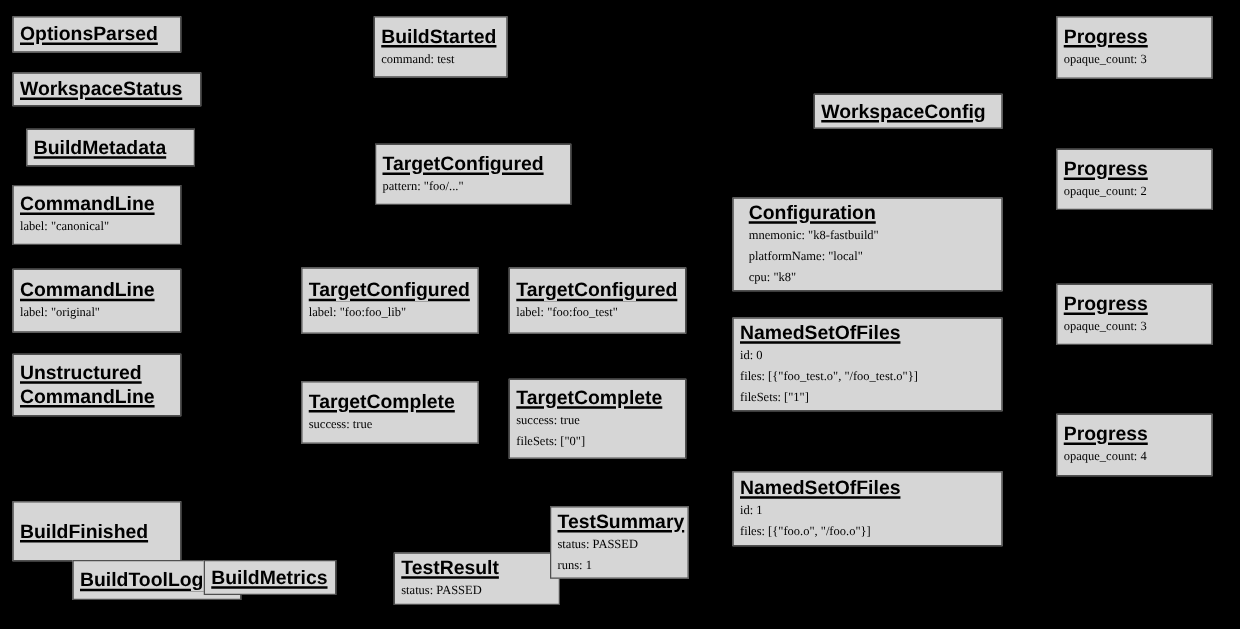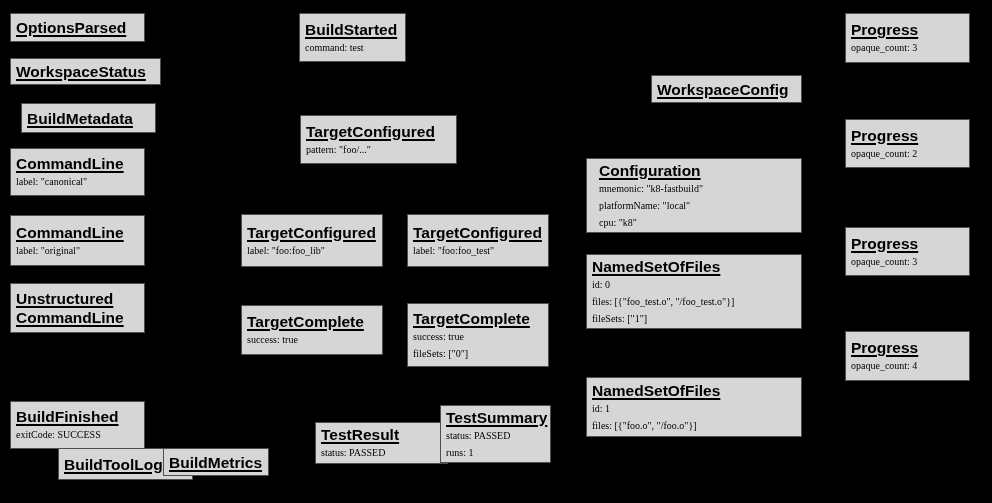--- a/index.html
+++ b/index.html
@@ -63,21 +63,20 @@
     <div class="node" style="left: 10px; top: 215px; width: 135px; height: 51px;">
     <div class="node-title">CommandLine</div>
   <div class="node-line">label: "original"</div>
     </div>
     <div class="node" style="left: 10px; top: 283px; width: 135px; height: 50px;">
     <div class="node-title">Unstructured
 CommandLine</div>
   </div>
     <div class="node" style="left: 10px; top: 353px; width: 135px; height: 48px; margin-top: 48px;">
     <div class="node-title">BuildFinished</div>
-  <div class="node-line">exitCode: SUCCESS</div>
     </div>
     <div class="node" style="left: 10px; top: 448px; width: 135px; height: 32px; margin-left: 48px;">
     <div class="node-title">BuildToolLogs</div>
   </div>
     <div class="node" style="left: 163px; top: 448px; width: 106px; height: 28px;">
     <div class="node-title">BuildMetrics</div>
   </div>
     <div class="node" style="left: 299px; top: 13px; width: 107px; height: 49px;">
     <div class="node-title">BuildStarted</div>
   <div class="node-line">command: test</div>
@@ -96,21 +95,21 @@
     </div>
     <div class="node" style="left: 241px; top: 305px; width: 142px; height: 50px;">
     <div class="node-title">TargetComplete</div>
   <div class="node-line">success: true</div>
     </div>
     <div class="node" style="left: 407px; top: 303px; width: 142px; height: 64px;">
     <div class="node-title">TargetComplete</div>
   <div class="node-line">success: true</div>
       <div class="node-line">fileSets: ["0"]</div>
     </div>
-    <div class="node" style="left: 315px; top: 422px; width: 133px; height: 42px;">
+    <div class="node" style="left: 315px; top: 442px; width: 133px; height: 42px;">
     <div class="node-title">TestResult</div>
   <div class="node-line">status: PASSED</div>
     </div>
     <div class="node" style="left: 440px; top: 405px; width: 111px; height: 58px;">
     <div class="node-title">TestSummary</div>
   <div class="node-line">status: PASSED</div>
       <div class="node-line">runs: 1</div>
     </div>
     <div class="node" style="left: 651px; top: 75px; width: 151px; height: 28px; justify-content: center;">
     <div class="node-title">WorkspaceConfig</div>

